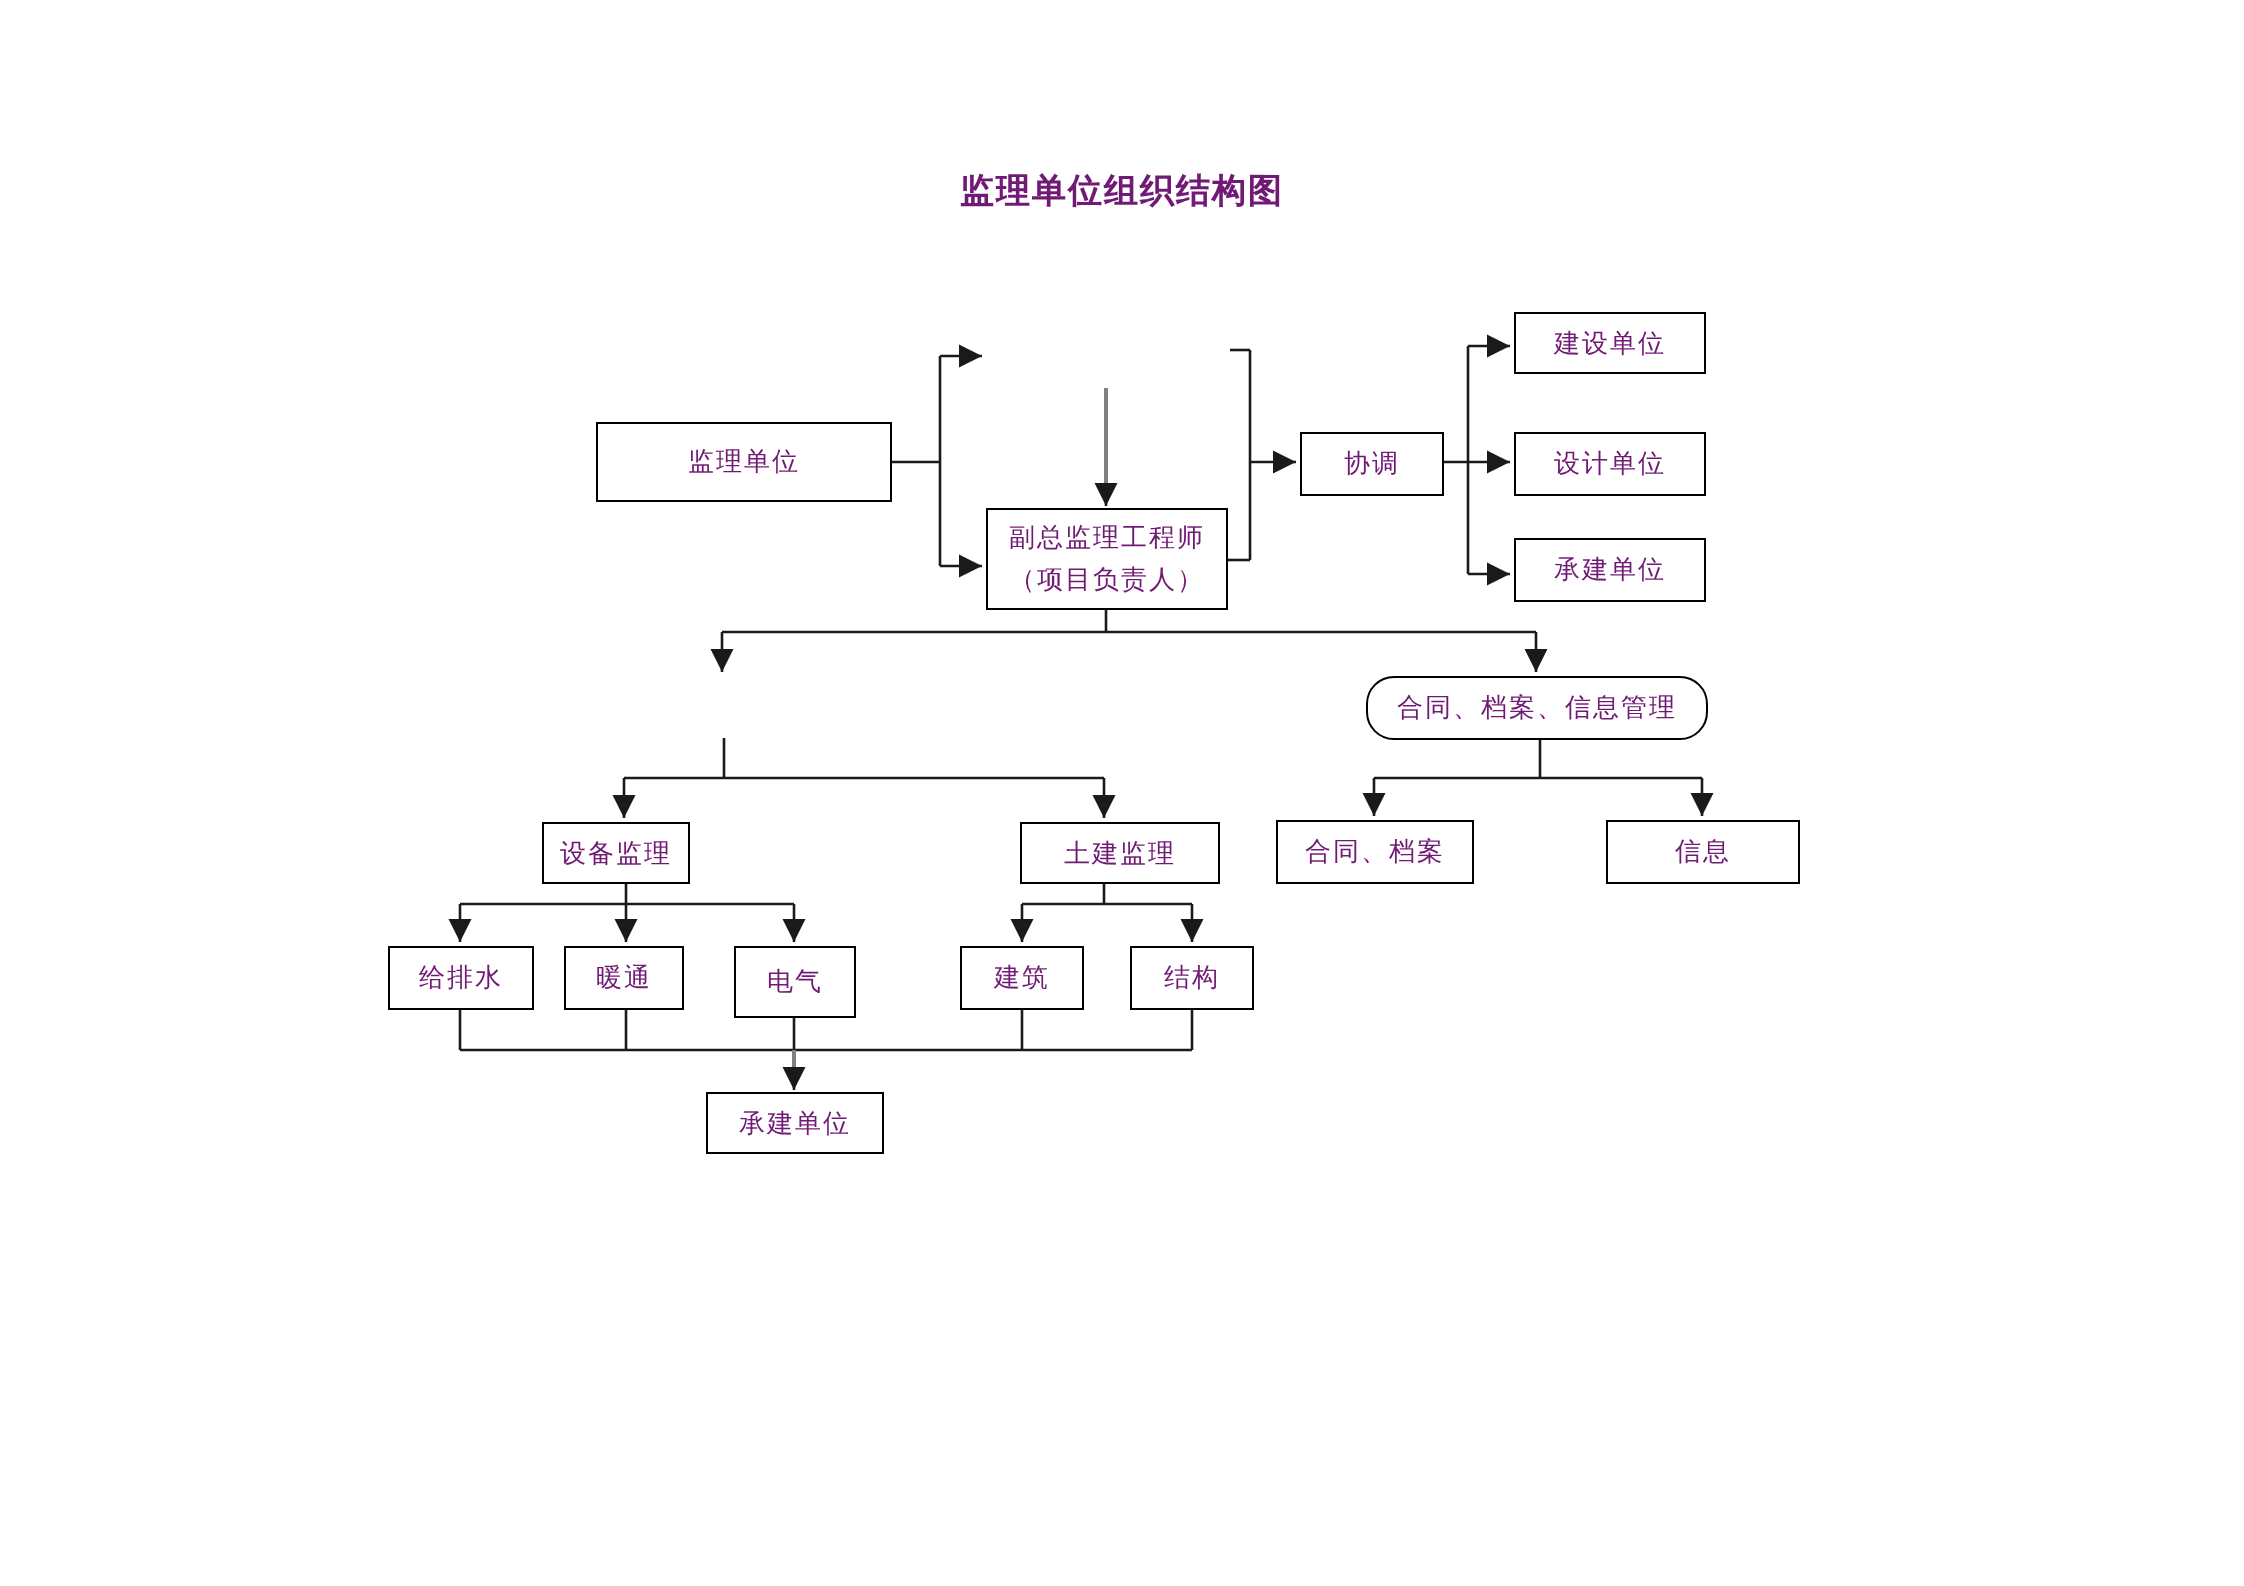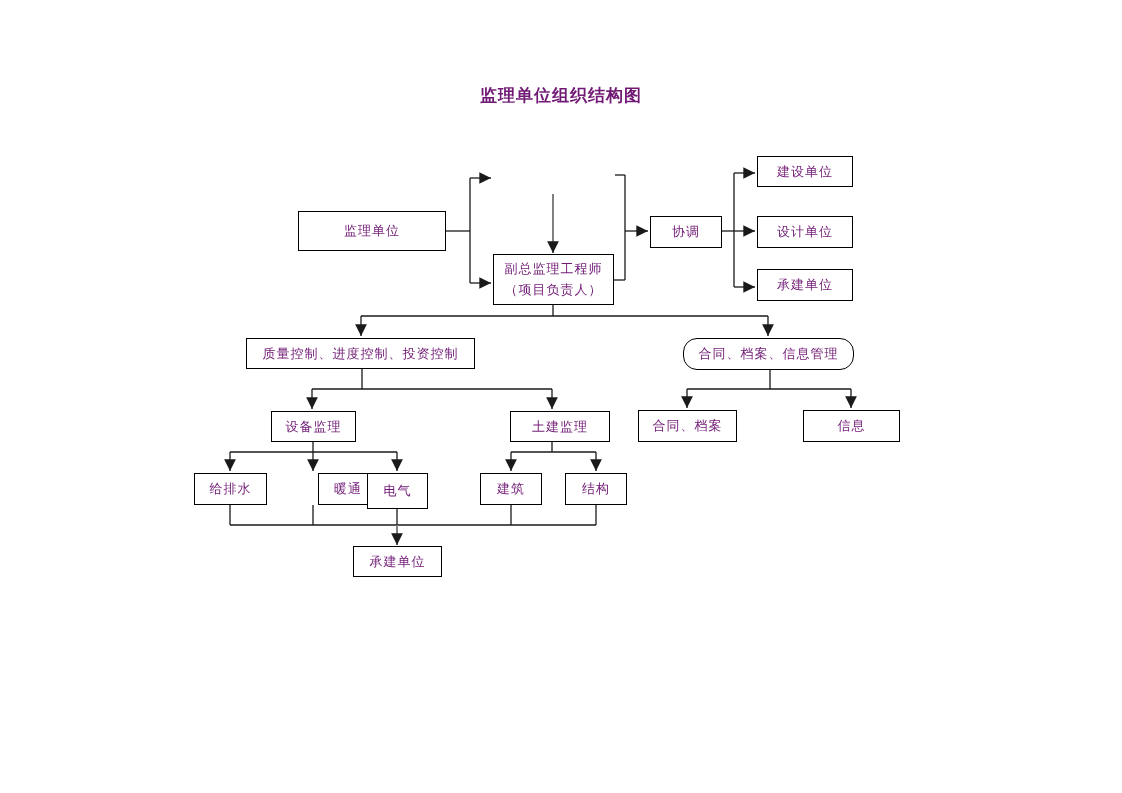--- a/index.html
+++ b/index.html
@@ -128,35 +128,34 @@
   </div>
 
   <div class="node" style="left:650px; top:216px; width:72px; height:32px;">协调</div>
 
   <div class="node" style="left:757px; top:156px; width:96px; height:31px;">建设单位</div>
 
   <div class="node" style="left:757px; top:216px; width:96px; height:32px;">设计单位</div>
 
   <div class="node" style="left:757px; top:269px; width:96px; height:32px;">承建单位</div>
 
-  <div class="node" style="left:246px; top:338px; width:229px; height:31px;">质量控制、进度控制、投资控制</div>
 
   <div class="node" style="left:683px; top:338px; width:171px; height:32px;border-radius:14px;">合同、档案、信息管理</div>
 
-  <div class="node" style="left:271px; top:411px; width:85px; height:31px;">设备监理</div>
+  <div class="node" style="left:271px; top:411px; width:74px; height:31px;">设备监理</div>
 
   <div class="node" style="left:510px; top:411px; width:100px; height:31px;">土建监理</div>
 
   <div class="node" style="left:638px; top:410px; width:99px; height:32px;">合同、档案</div>
 
   <div class="node" style="left:803px; top:410px; width:97px; height:32px;">信息</div>
 
   <div class="node" style="left:194px; top:473px; width:73px; height:32px;">给排水</div>
 
-  <div class="node" style="left:282px; top:473px; width:60px; height:32px;margin-left:36px;">暖通</div>
+  <div class="node" style="left:282px; top:473px; width:60px; height:32px;">暖通</div>
 
   <div class="node" style="left:367px; top:473px; width:61px; height:36px;">电气</div>
 
   <div class="node" style="left:480px; top:473px; width:62px; height:32px;">建筑</div>
 
   <div class="node" style="left:565px; top:473px; width:62px; height:32px;">结构</div>
 
   <div class="node" style="left:353px; top:546px; width:89px; height:31px;">承建单位</div>
 
 </div>

